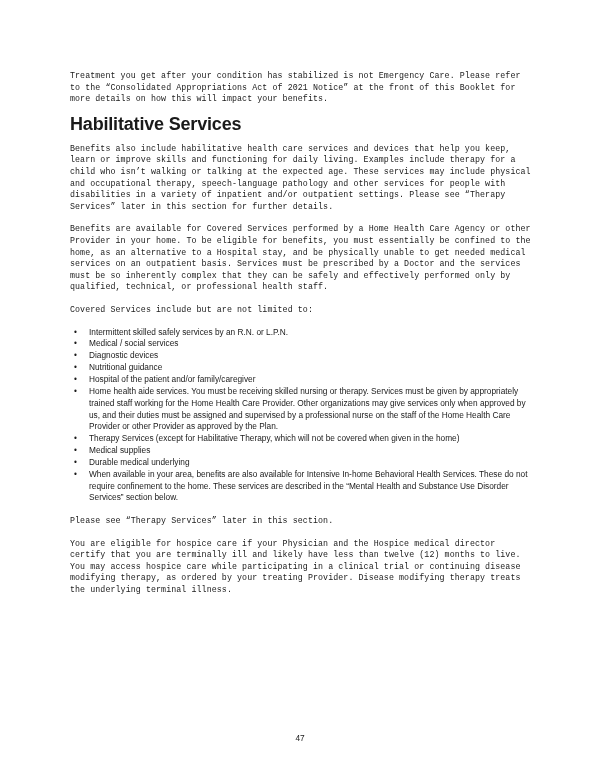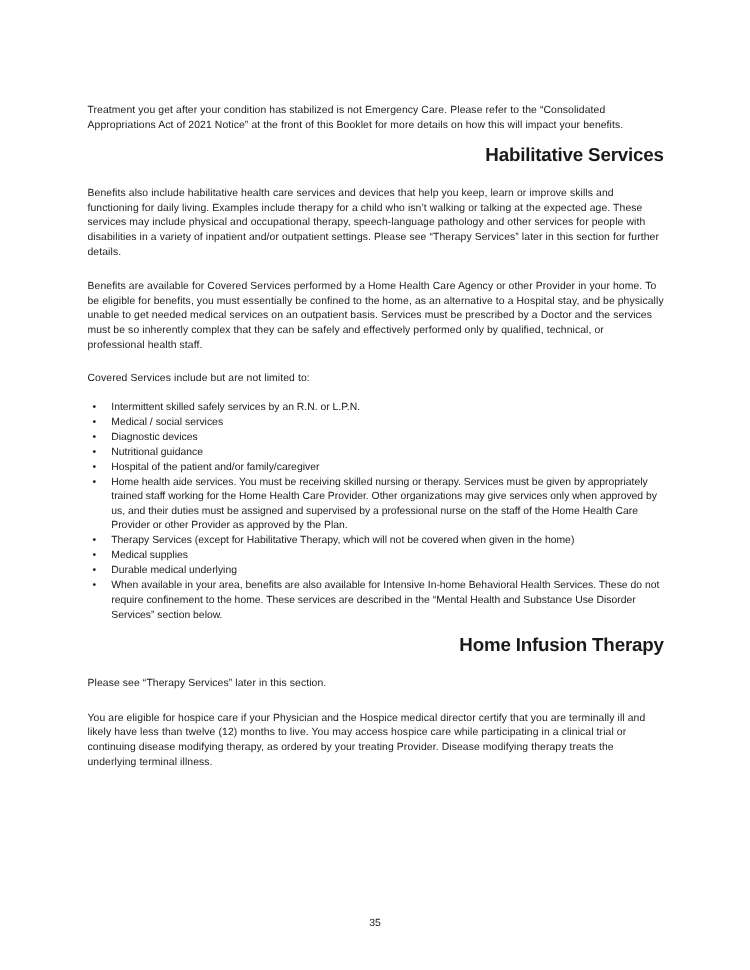--- a/index.html
+++ b/index.html
@@ -25,31 +25,31 @@
   }
   .content {
     position: absolute;
     left: 70px;
     top: 66px;
     width: 461px;
   }
   p.body-text {
     font-size: 8.3px;
     line-height: 11.6px;
-    margin: 16px 0 11px 0;
+    margin: 4px 0 11px 0;
     text-align: left;
     letter-spacing: 0.01em;
+    font-family: Liberation Mono, monospace;
   }
   h2.section-heading {
-    font-size: 15px;
+    font-size: 18px;
     font-weight: bold;
     line-height: 17px;
     margin: 0 0 10px 0;
     letter-spacing: -0.01em;
-    text-align: right;
   }
   .sec-gap-top {
     margin-top: 15px;
   }
   ul.bullet-list {
     list-style: none;
     margin: 0 0 11px 0;
     padding: 0;
   }
   ul.bullet-list > li {
@@ -129,22 +129,21 @@
         <span class="bullet-dot">•</span>
         <span>Durable medical underlying</span>
       </li>
       <li>
         <span class="bullet-dot">•</span>
         <span>When available in your area, benefits are also available for Intensive In-home Behavioral Health Services. These do not require confinement to the home.  These services are described in the “Mental Health and Substance Use Disorder Services” section below.</span>
       </li>
     </ul>
 
 
-    <h2 class="section-heading sec-gap-top">Home Infusion Therapy</h2>
     <p class="body-text">Please see “Therapy Services” later in this section.</p>
 
     <p class="body-text">You are eligible for hospice care if your Physician and the Hospice medical director certify that you are terminally ill and likely have less than twelve (12) months to live. You may access hospice care while participating in a clinical trial or continuing disease modifying therapy, as ordered by your treating Provider. Disease modifying therapy treats the underlying terminal illness.</p>
 
   </div>
 
-  <div class="page-number">35</div>
+  <div class="page-number">47</div>
 
 </div>
 
 </body></html>

